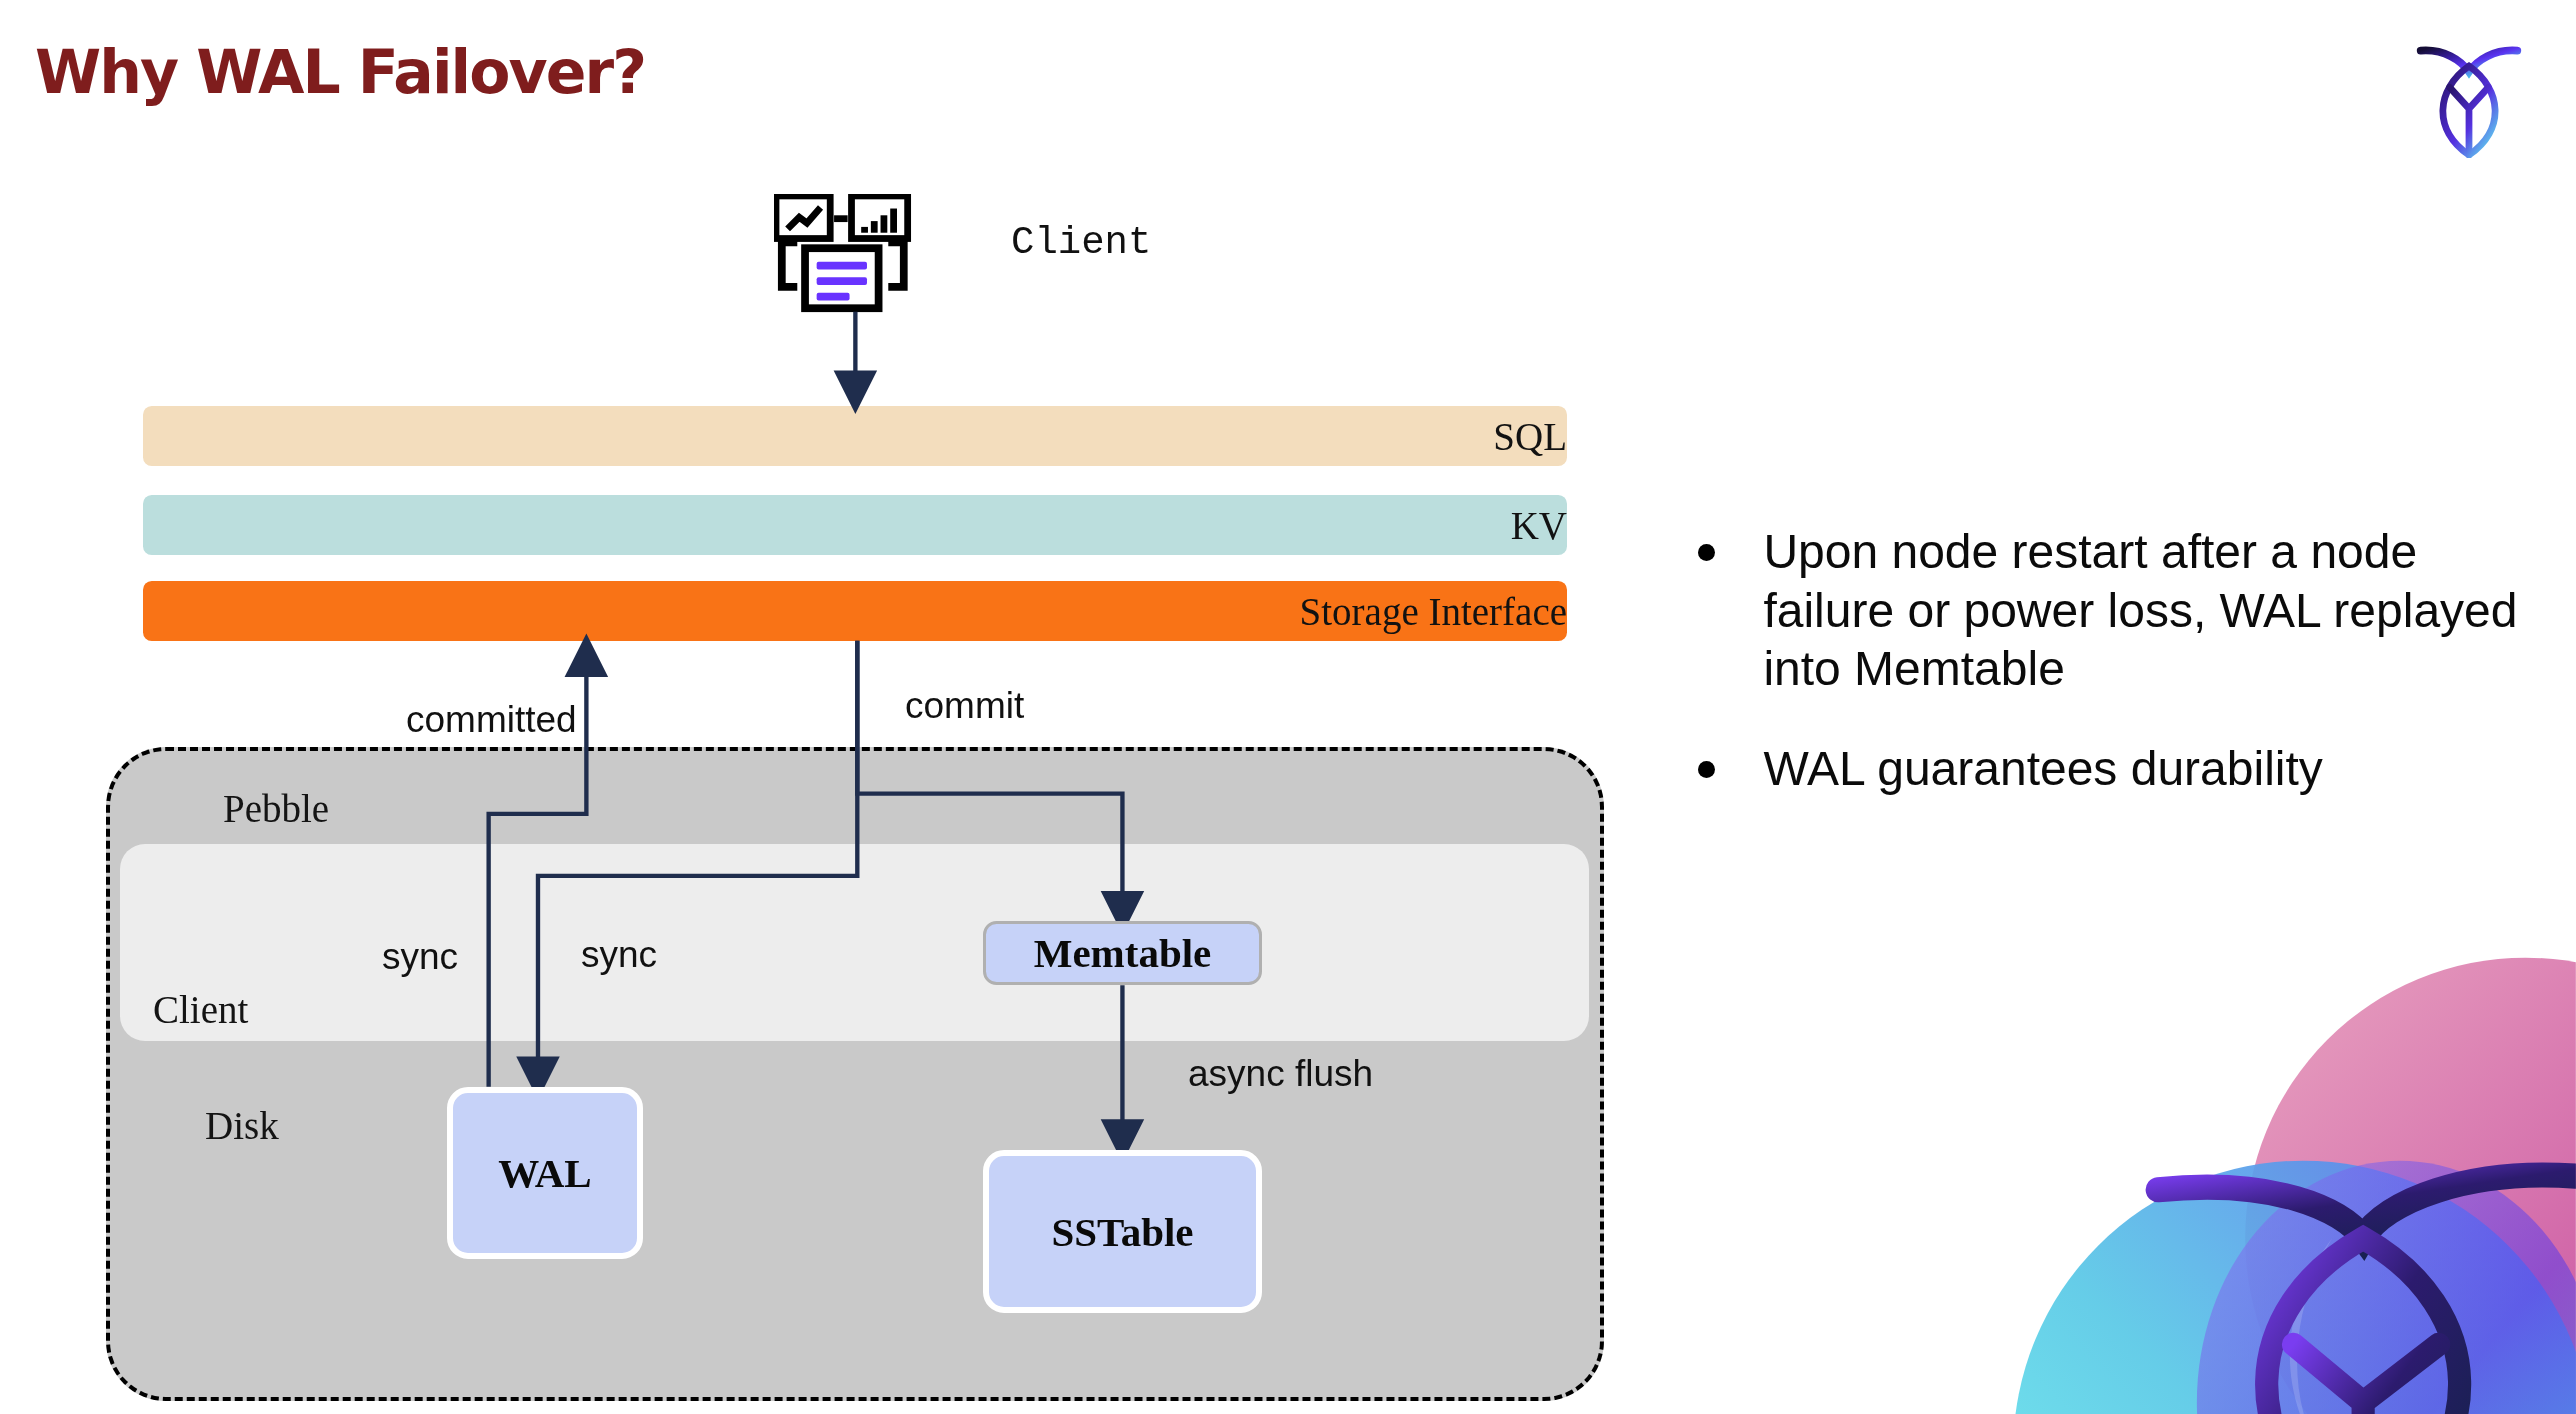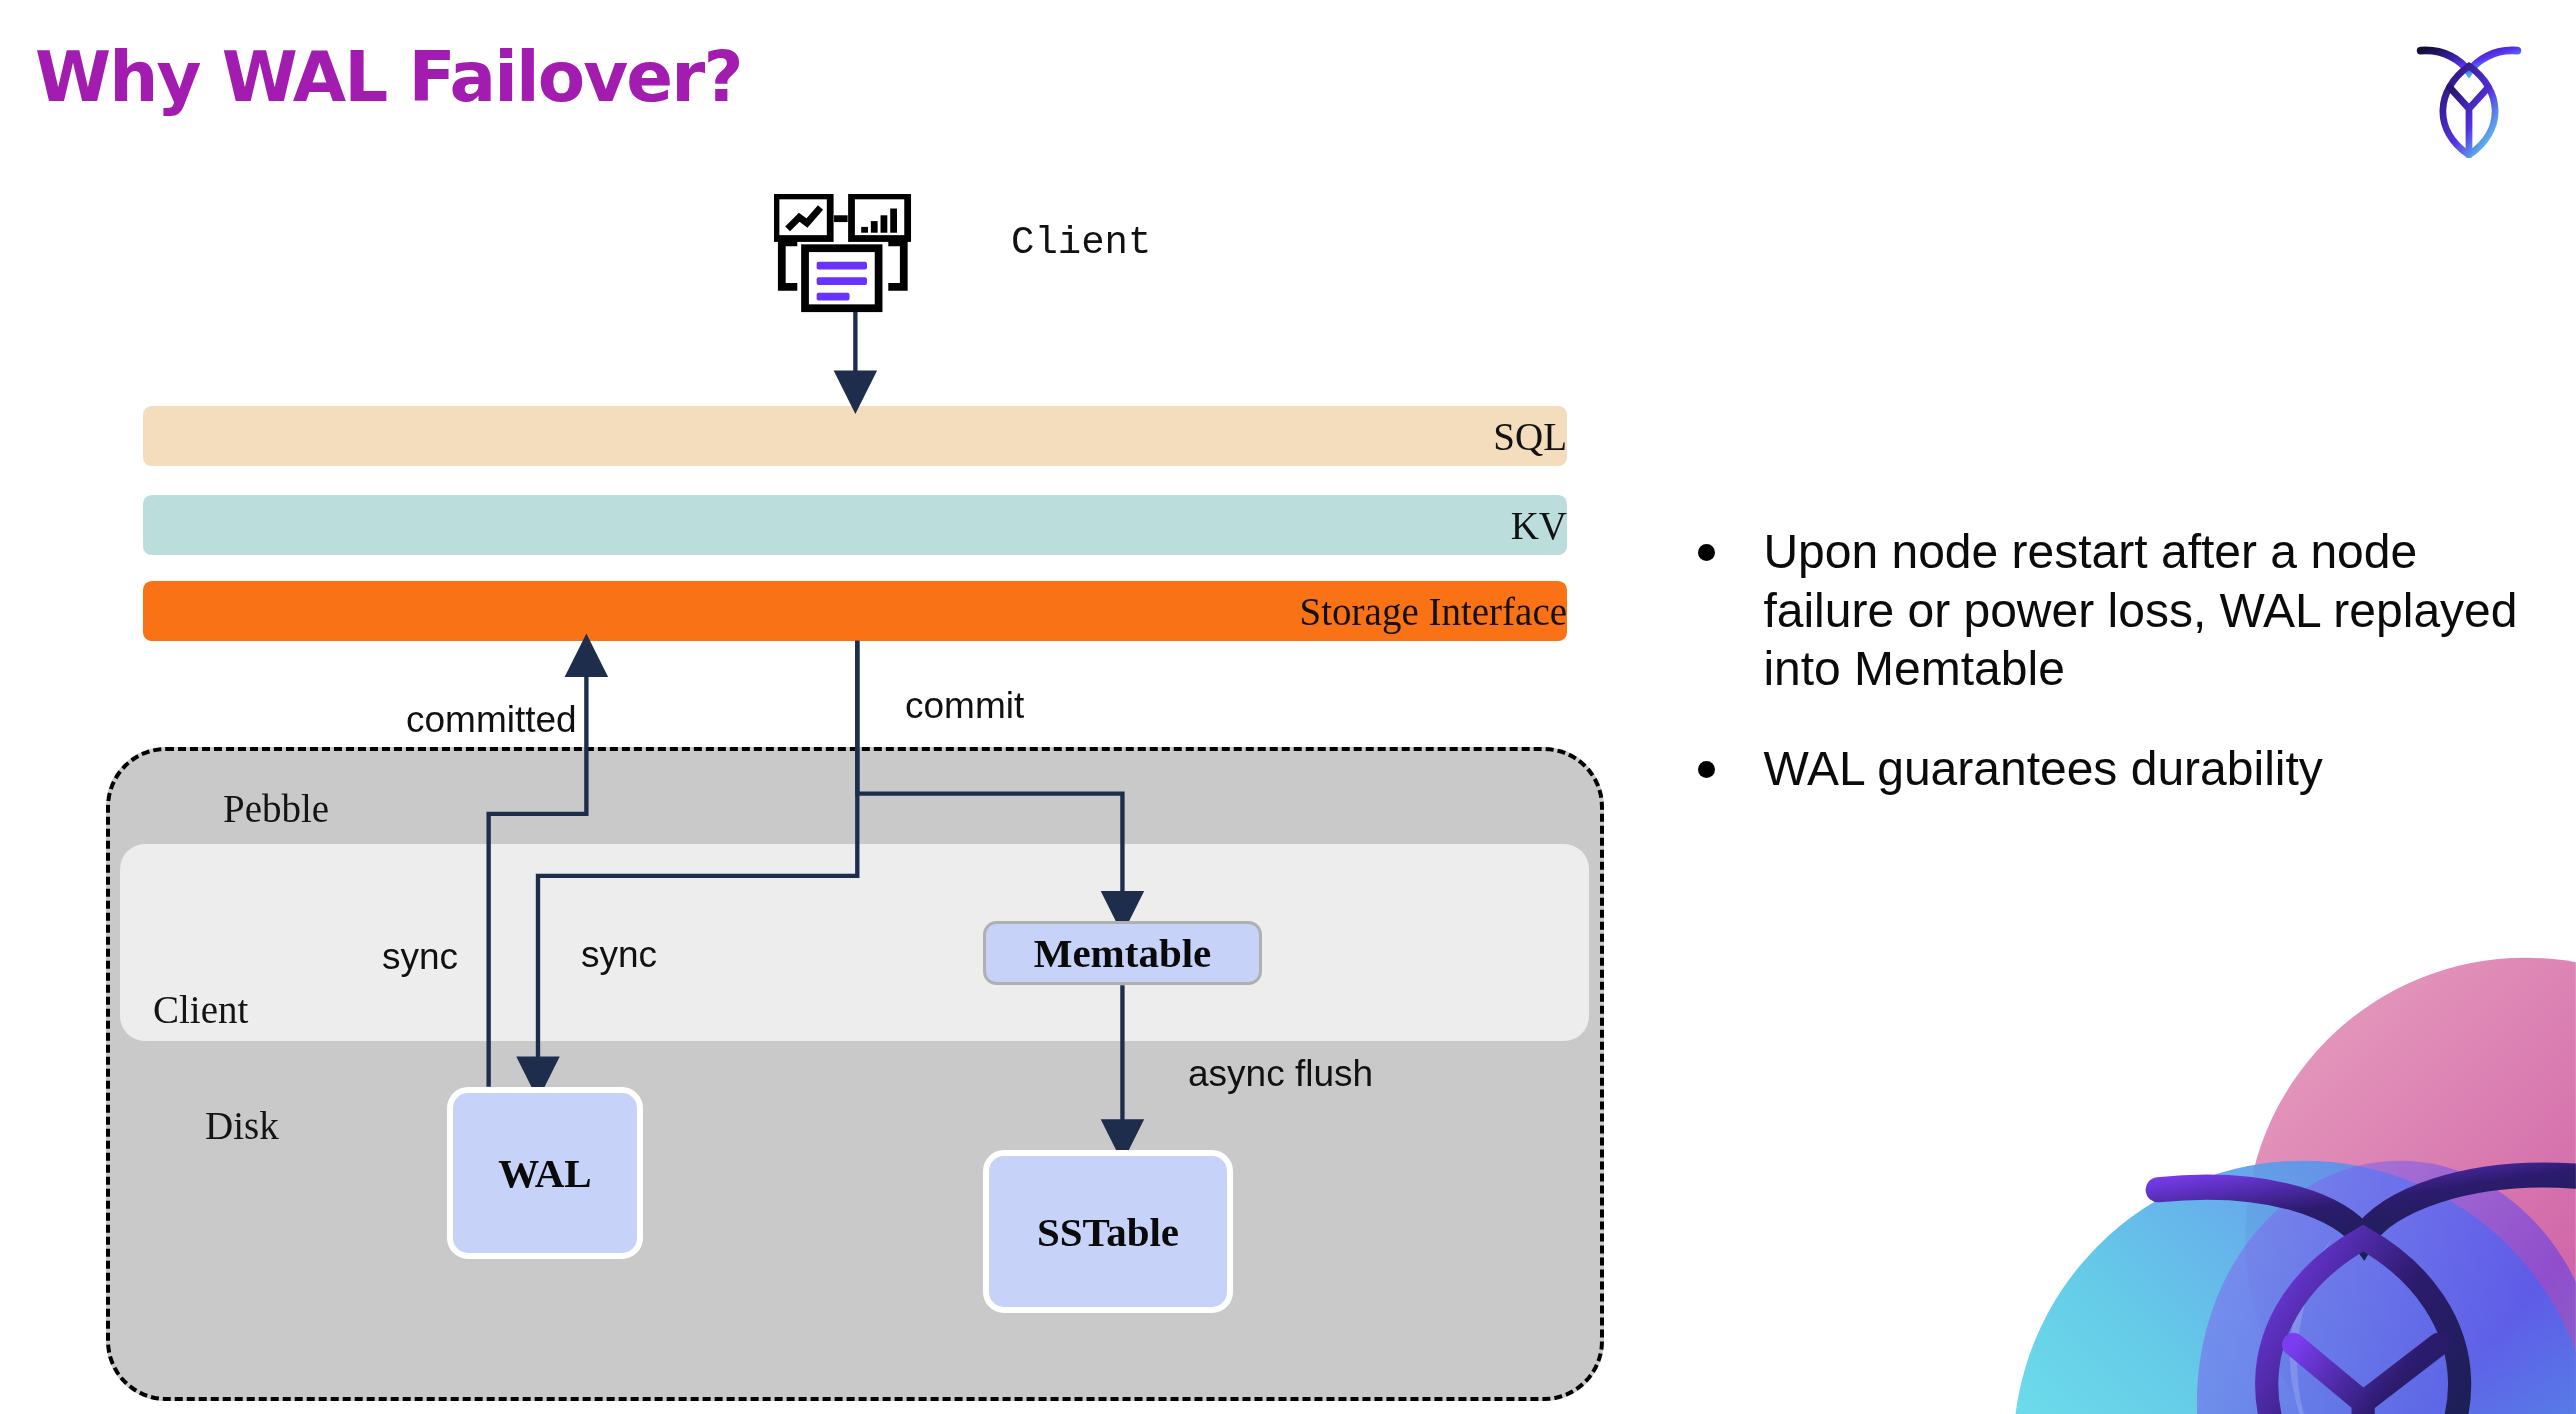--- a/index.html
+++ b/index.html
@@ -15,23 +15,23 @@
     font-family: "Liberation Sans", sans-serif;
   }
 
   
   #slide-title {
     position: absolute;
     left: 35px;
     top: 41px;
     font-family: "DejaVu Sans", sans-serif;
     font-weight: bold;
-    font-size: 69px;
+    font-size: 60px;
     letter-spacing: -1.9px;
-    color: #a21caf;
+    color: #7f1d1d;
     white-space: nowrap;
     line-height: 1.05;
   }
 
   
   #brand-logo {
     position: absolute;
     left: 2411px;
     top: 37px;
     width: 116px;
@@ -170,21 +170,21 @@
     left: 447px;
     top: 1087px;
     width: 196px;
     height: 172px;
     border: 6.8px solid #ffffff;
     border-radius: 21px;
   }
   #node-sstable {
     left: 983px;
     top: 1150px;
-    width: 250px;
+    width: 279px;
     height: 163px;
     border: 6.8px solid #ffffff;
     border-radius: 21px;
   }
 
   
   .edge-label {
     position: absolute;
     font-family: "Liberation Sans", sans-serif;
     font-size: 37px;

